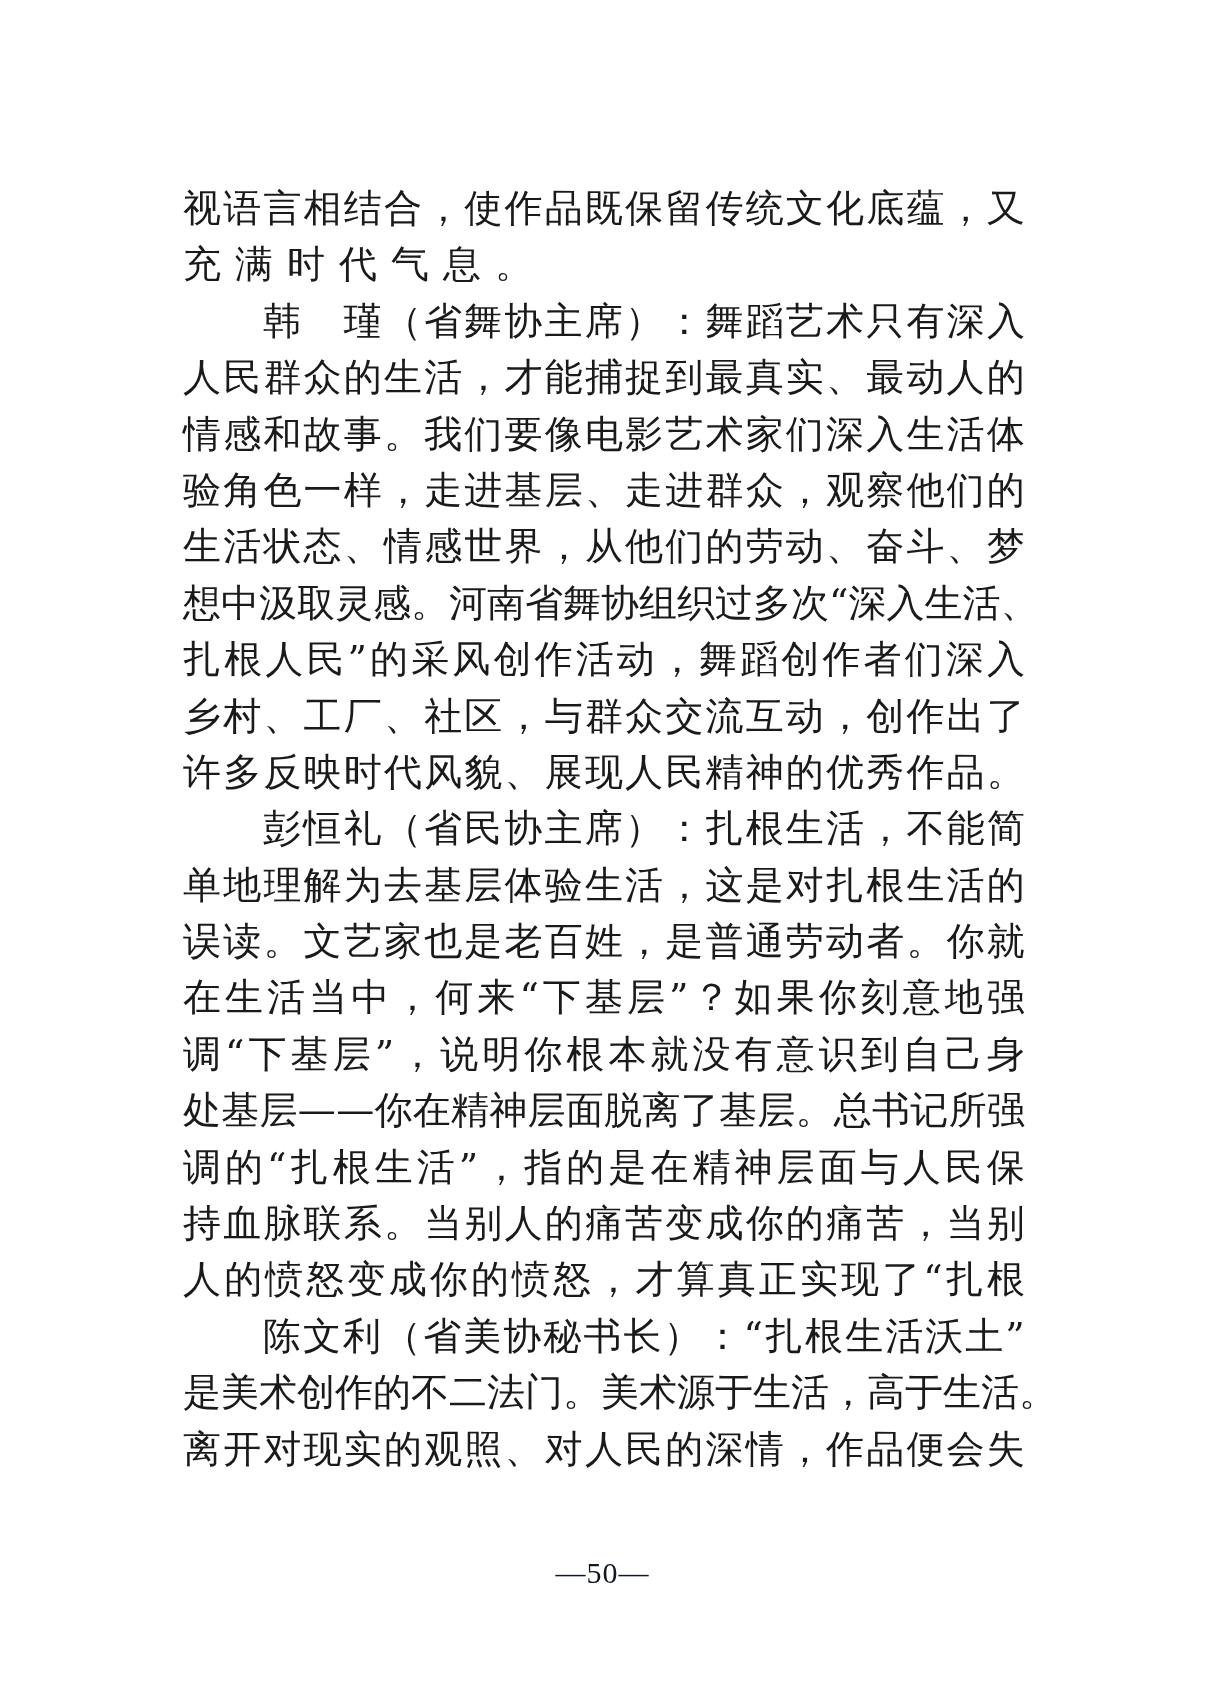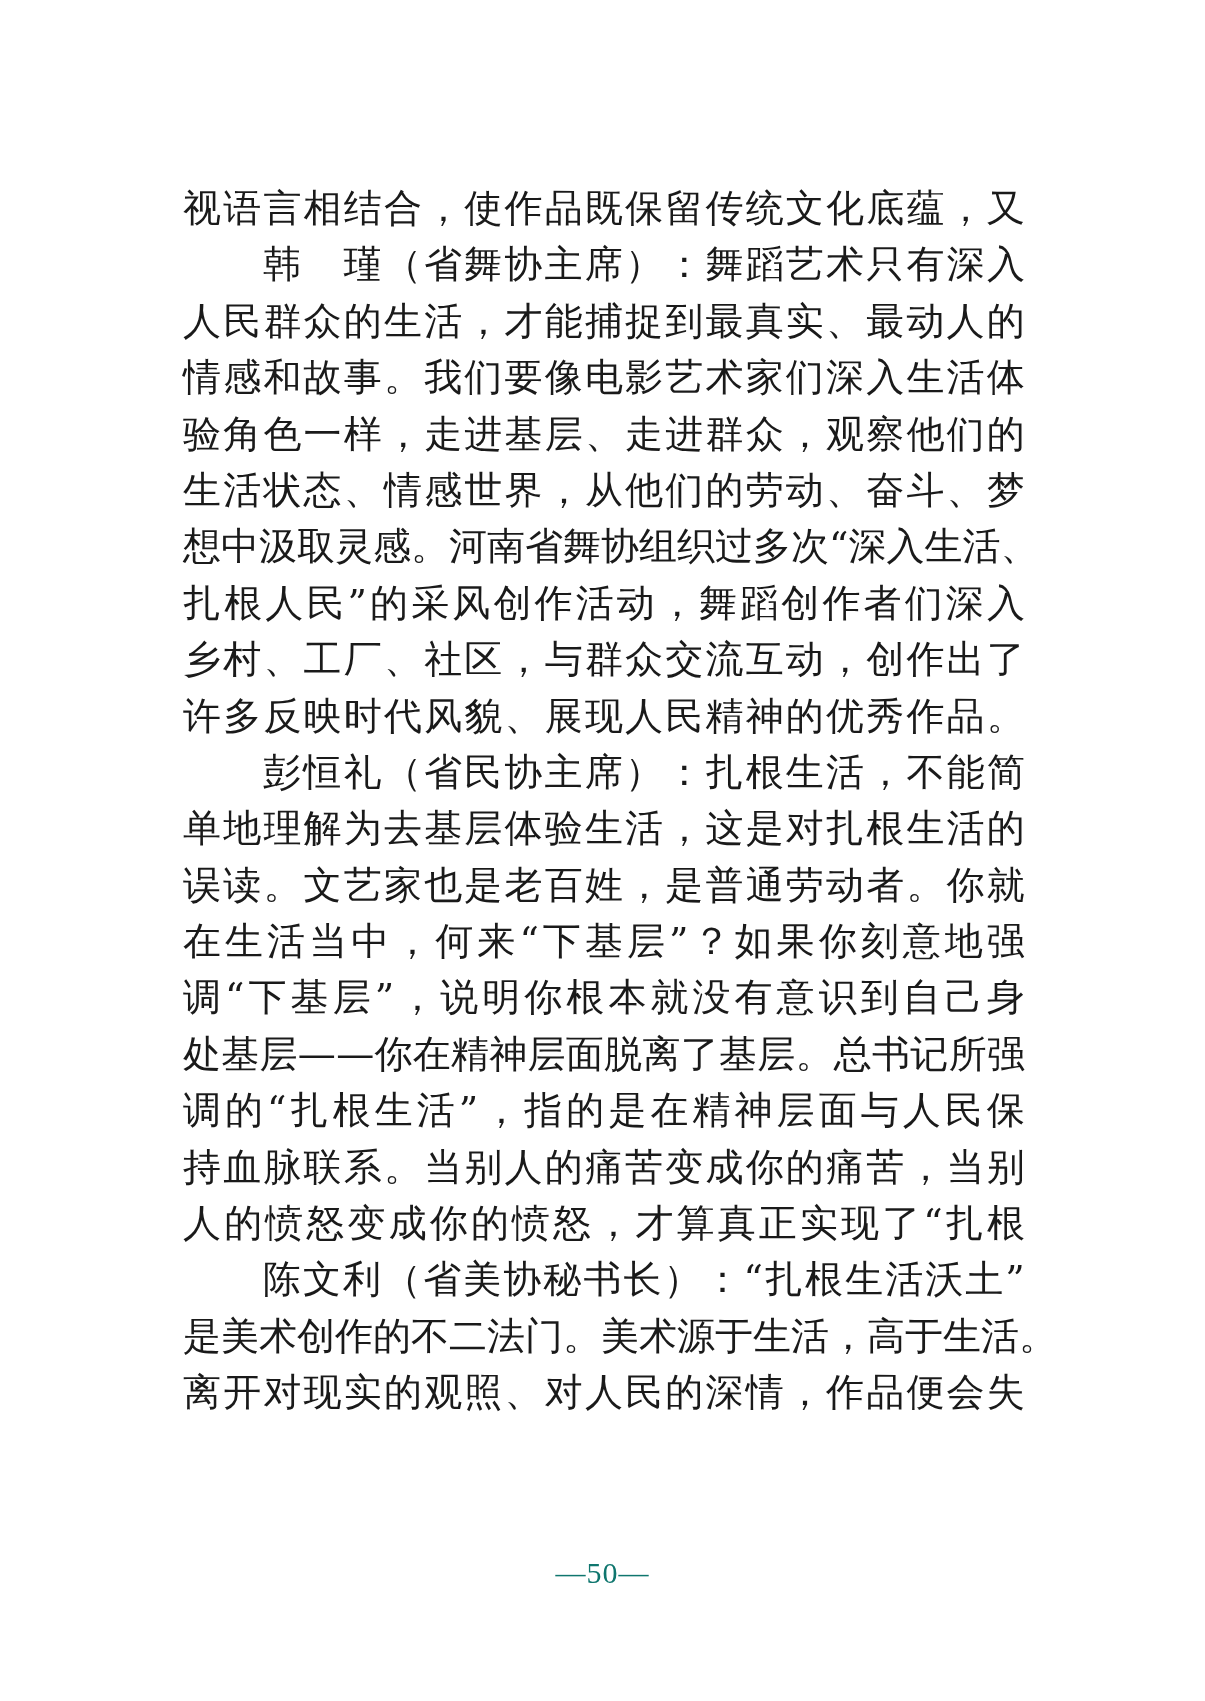--- a/index.html
+++ b/index.html
@@ -49,21 +49,21 @@
     }
     .page-number {
       position: absolute;
       left: 0;
       width: 1205px;
       top: 1553px;
       text-align: center;
       font-family: "Liberation Serif", "DejaVu Serif", serif;
       font-size: 30px;
       line-height: 40px;
-      color: #0f766e;
+      color: #0f172a;
       letter-spacing: 1px;
     }
   </style>
 </head>
 <body>
 
 <div class="page">
   <div class="body-text" id="body-text">
       <div class="paragraph">
         <div class="line" style="display: flex; justify-content: space-between;">
@@ -82,20 +82,21 @@
           <span>留</span>
           <span>传</span>
           <span>统</span>
           <span>文</span>
           <span>化</span>
           <span>底</span>
           <span>蕴</span>
           <span>，</span>
           <span>又</span>
         </div>
+        <div class="line last">充满时代气息。</div>
       </div>
       <div class="paragraph">
         <div class="line indent" style="display: flex; justify-content: space-between;">
           <span>韩</span>
           <span>　</span>
           <span>瑾</span>
           <span>（</span>
           <span>省</span>
           <span>舞</span>
           <span>协</span>

